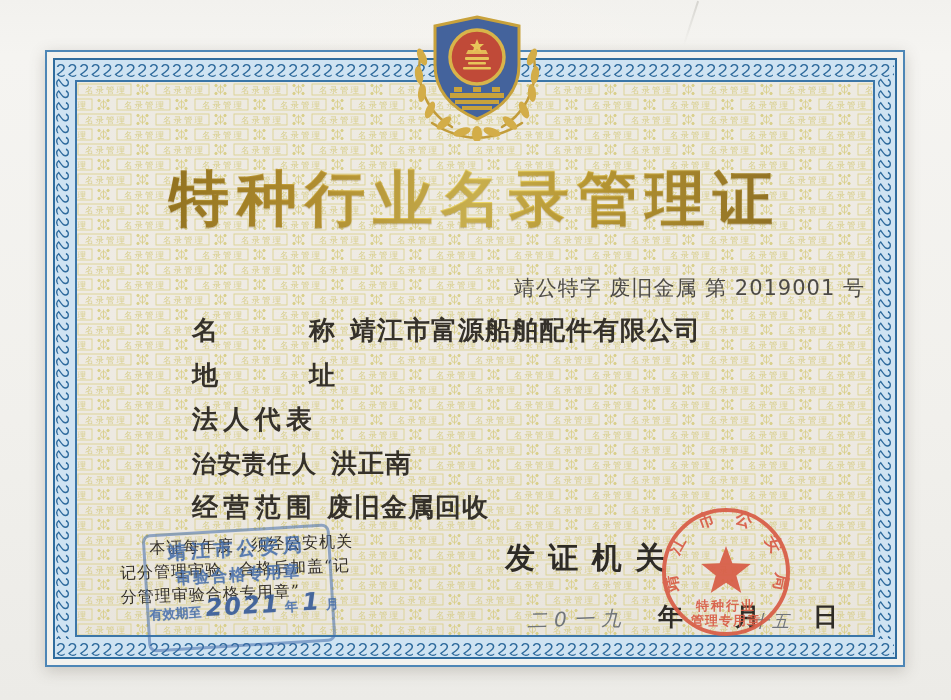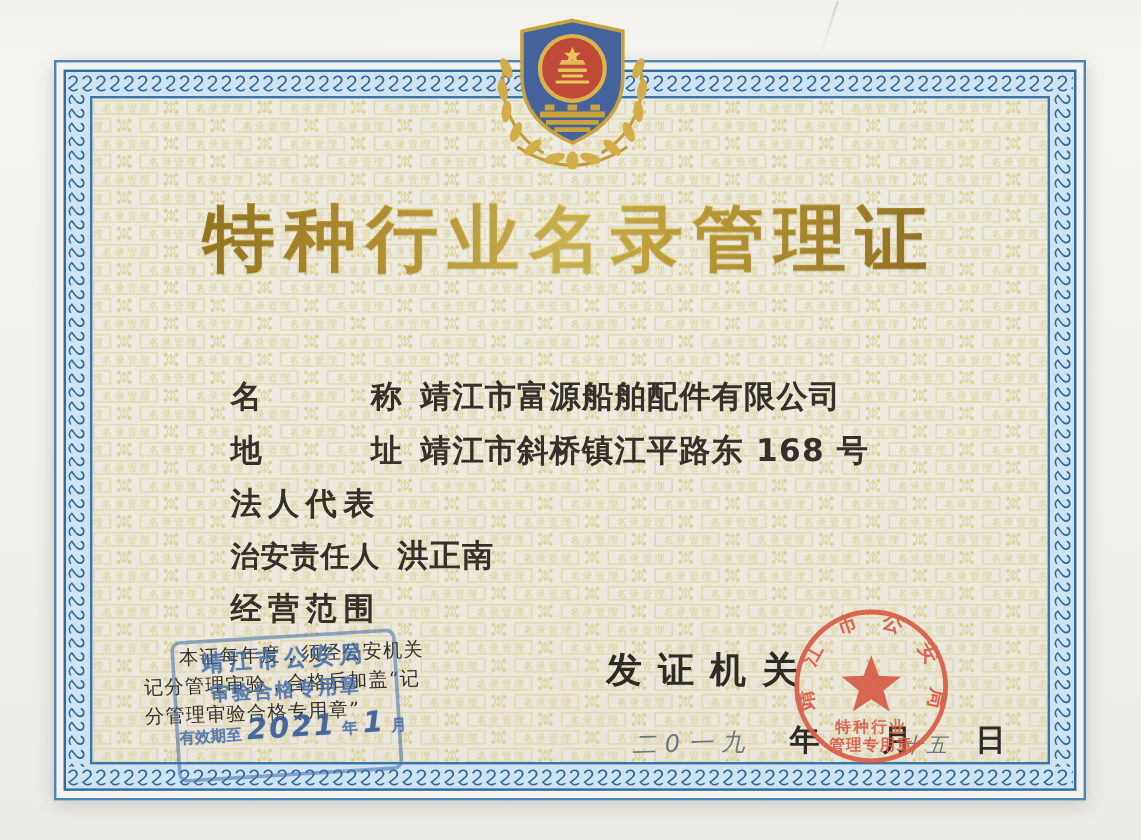--- a/index.html
+++ b/index.html
@@ -175,34 +175,34 @@
       <path d="M64,41 h22 l-2,-4 h-18 z" opacity=".9"></path>
     </g>
     <g fill="#c8a23c">
       <path d="M48,80 h54 v5 h-54 z"></path>
       <path d="M52,74 h8 v5 h-8 z M71,74 h8 v5 h-8 z M90,74 h8 v5 h-8 z"></path>
       <path d="M53,87 h44 v4 h-44 z M60,93 h30 v4 h-30 z"></path>
     </g>
   </svg>
 
   <div class="title">特种行业名录管理证</div>
+  <div class="certno">靖公特字 废旧金属 第 2019001 号</div>
 
   <div class="row" style="top:263px">
     <span class="jlabel lab-wide">
         <span>名</span>
         <span>称</span>
       </span>
     <span class="val">靖江市富源船舶配件有限公司</span>
   </div>
   <div class="row" style="top:308px">
     <span class="jlabel lab-wide">
         <span>地</span>
         <span>址</span>
       </span>
-    <span class="val">靖江市斜桥镇江平路东 168 号</span>
   </div>
   <div class="row" style="top:352px">
     <span class="jlabel lab-std">
         <span>法</span>
         <span>人</span>
         <span>代</span>
         <span>表</span>
       </span>
   </div>
   <div class="row" style="top:396px">
@@ -215,20 +215,21 @@
       </span>
     <span class="val">洪正南</span>
   </div>
   <div class="row" style="top:440px">
     <span class="jlabel lab-std">
         <span>经</span>
         <span>营</span>
         <span>范</span>
         <span>围</span>
       </span>
+    <span class="val">废旧金属回收</span>
   </div>
 
   <div class="issuer">
     <span class="jlabel">
         <span>发</span>
         <span>证</span>
         <span>机</span>
         <span>关</span>
       </span>
   </div>

